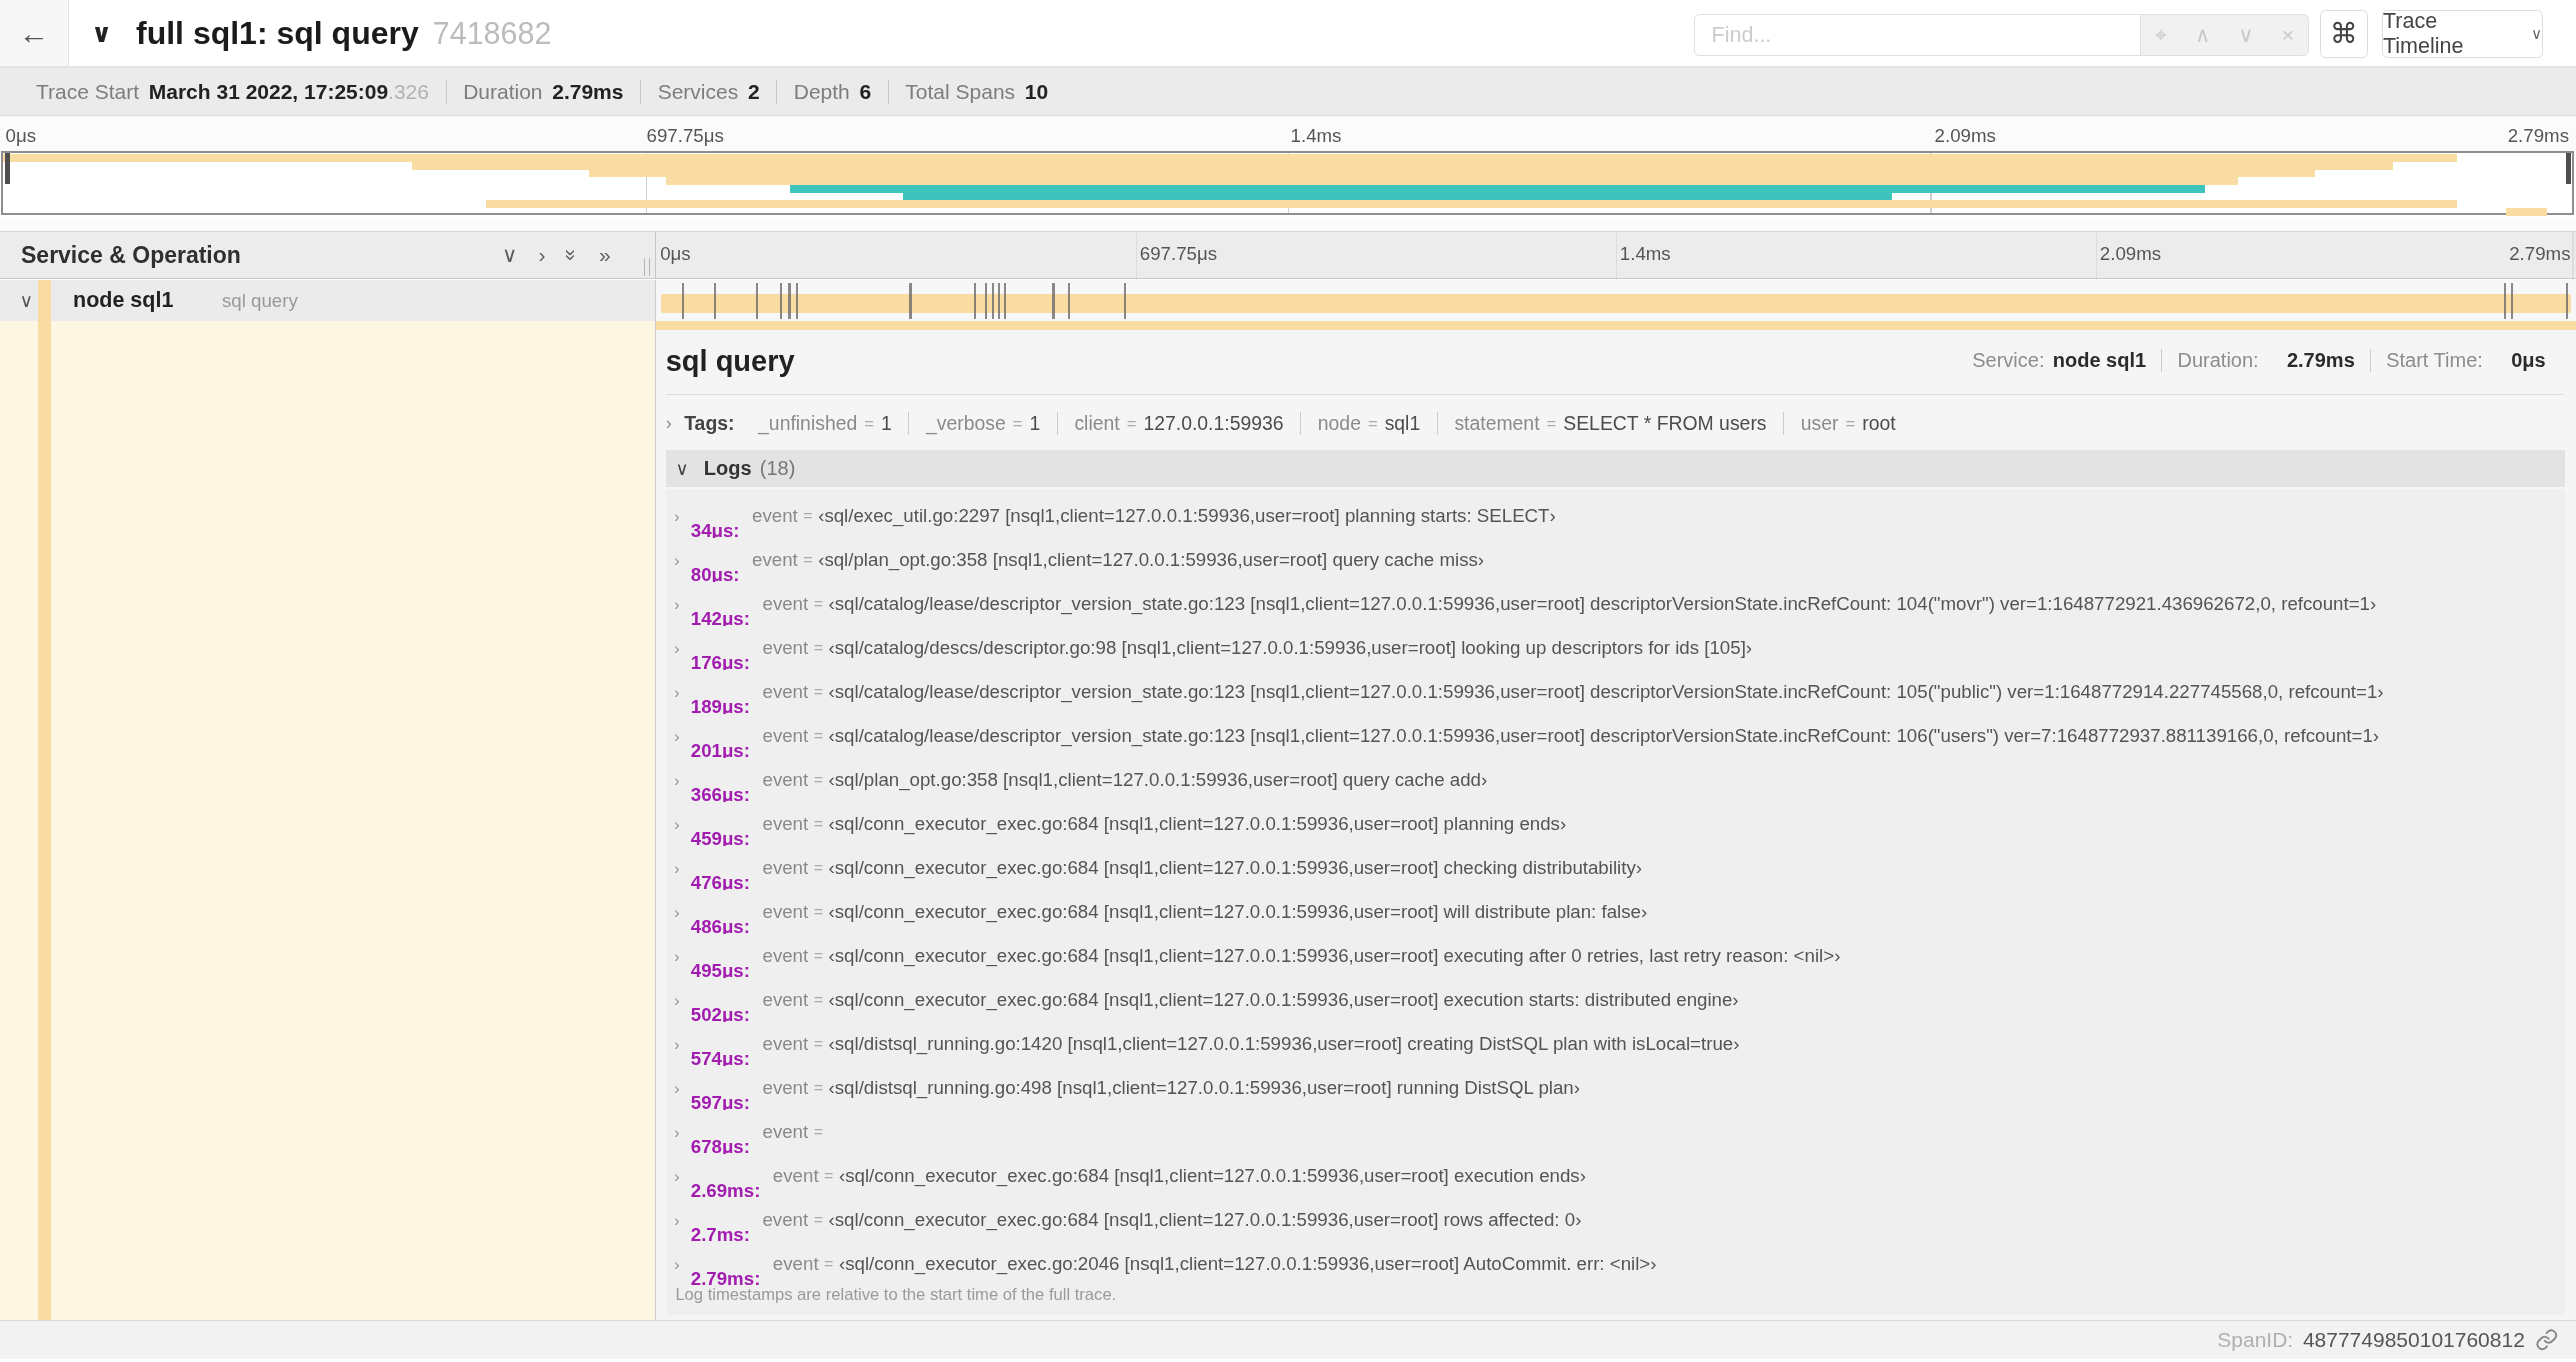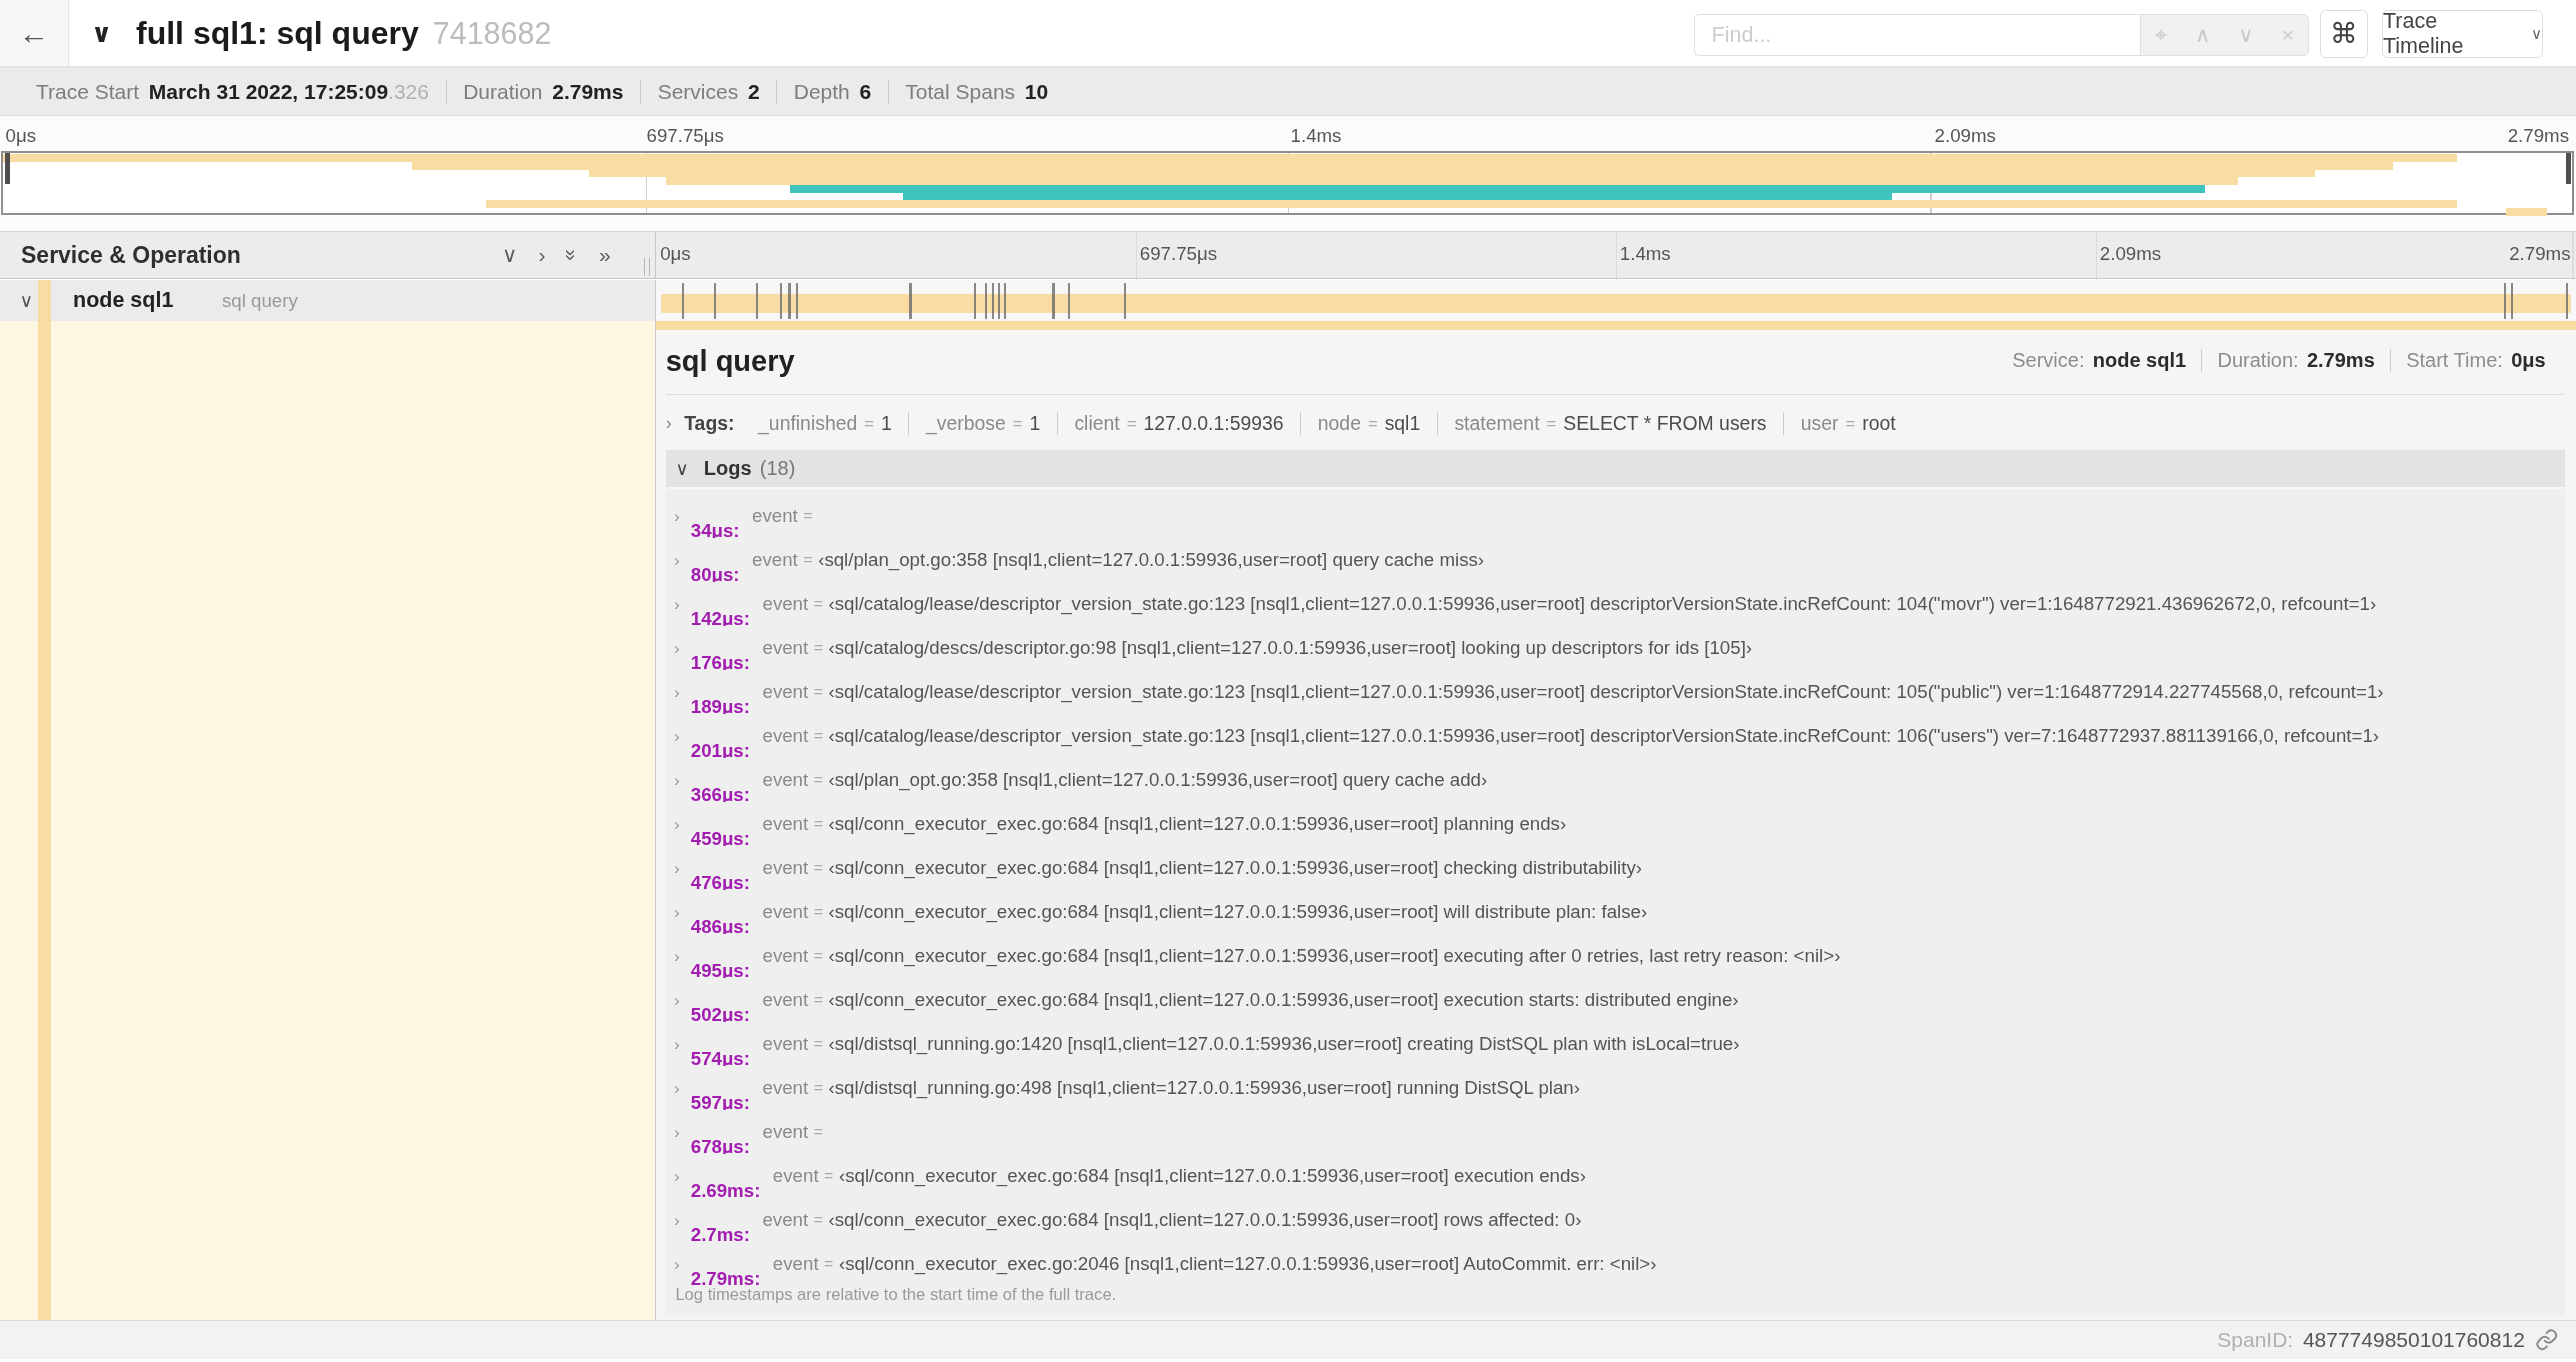--- a/index.html
+++ b/index.html
@@ -64,21 +64,21 @@
 
   
   #detail-left { position:absolute; left:0; top:321px; width:656px; height:999px; background:#fdf6e3; border-right:1.4px solid #ccc; }
   #detail-accent { position:absolute; left:38px; top:0; width:12.5px; height:100%; }
   #detail-right { position:absolute; left:656px; top:321px; width:1920px; height:999px; background:#f5f5f5; }
   #detail-topbar-strip { position:absolute; left:0; top:0; width:100%; height:9px; }
   #detail-title-row { position:absolute; left:9.7px; right:11px; top:9px; height:64px; }
   #detail-title { position:absolute; left:0; top:15.2px; font-size:29px; font-weight:bold; color:#222; }
   #detail-meta { position:absolute; right:4.2px; top:19.4px; display:flex; align-items:center; font-size:20px; }
   .dm { display:flex; align-items:center; padding:0 15.2px; }
-  .dm + .dm { border-left:1.4px solid #ccc; }
+  .dm + .dm { border-left:1.4px solid #ccc;gap:20px; }
   .dm-label { color:#8c8c8c; margin-right:8.3px; }
   .dm-value { color:#2c2c2c; font-weight:bold; }
   #detail-divider { position:absolute; left:9.7px; right:12.5px; top:73px; height:1.4px; background:#ddd; }
 
   #tags-row { position:absolute; left:9.7px; top:83px; height:39px; display:flex; align-items:center; font-size:19.4px; cursor:pointer; }
   #tags-chevron { color:#888; font-size:18px; margin-right:12.5px; }
   #tags-label { font-weight:bold; color:#444; margin-right:7px; }
   .tag { display:flex; align-items:center; padding:0 16.6px; }
   .tag + .tag { border-left:1.4px solid #ccc; }
   .tag-key { color:#8a8a8a; }
@@ -326,20 +326,21 @@
       <span id="logs-title">Logs</span>
       <span id="logs-count">(18)</span>
     </div>
     <div id="logs-body">
 
     <div class="log-row">
         <span class="log-chevron">›</span>
         <span class="log-time">34μs:</span>
         <span class="log-key">event</span>
         <span class="log-eq">=</span>
+        <span class="log-val">‹sql/exec_util.go:2297 [nsql1,client=127.0.0.1:59936,user=root] planning starts: SELECT›</span>
       </div>
         <div class="log-row">
         <span class="log-chevron">›</span>
         <span class="log-time">80μs:</span>
         <span class="log-key">event</span>
         <span class="log-eq">=</span>
         <span class="log-val">‹sql/plan_opt.go:358 [nsql1,client=127.0.0.1:59936,user=root] query cache miss›</span>
       </div>
         <div class="log-row">
         <span class="log-chevron">›</span>

